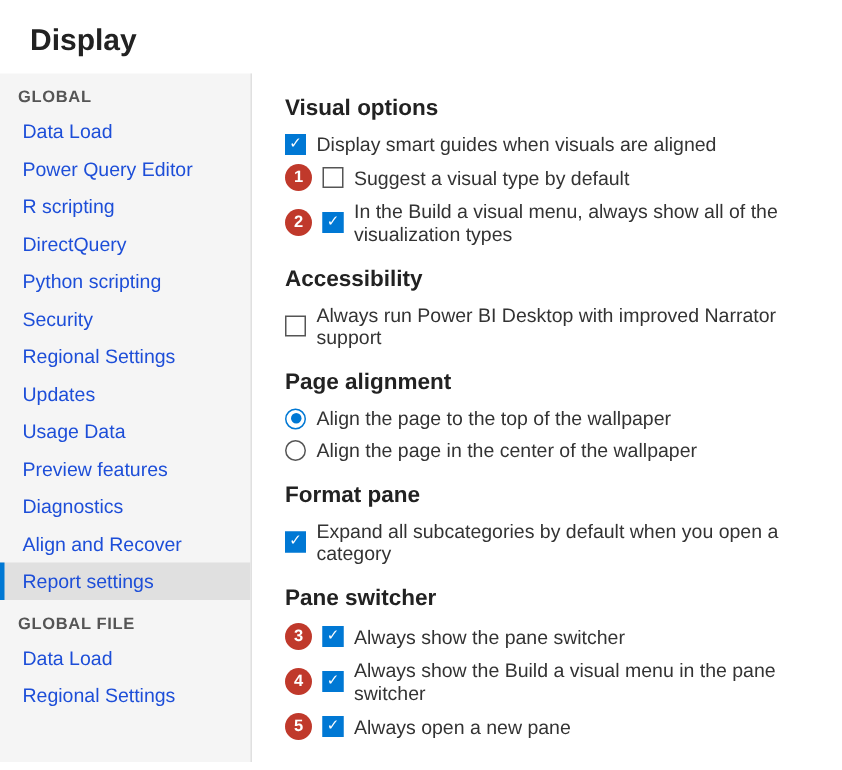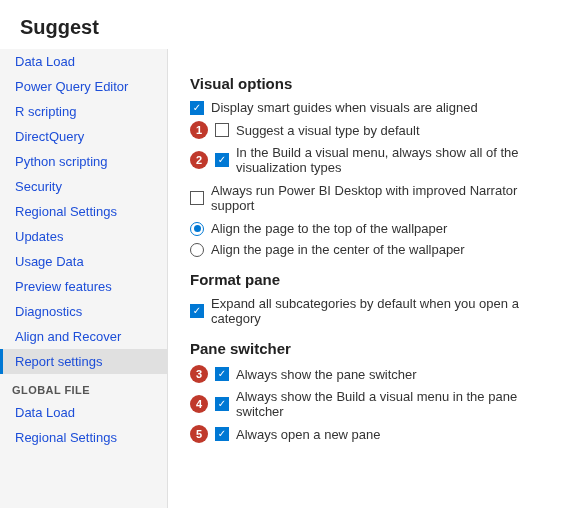--- a/index.html
+++ b/index.html
@@ -54,21 +54,21 @@
       padding: 14px 22px 14px 22px;
     }
     .section-heading {
       font-size: 15px;
       font-weight: 600;
       color: #222;
       margin-bottom: 8px;
       margin-top: 14px;
     }
     .section-heading:first-child {
-      margin-top: 12px;
+      margin-top: 0;
     }
     .option-row {
       display: flex;
       align-items: center;
       margin-bottom: 6px;
       gap: 7px;
       font-size: 13px;
       color: #333;
       position: relative;
     }
@@ -130,24 +130,25 @@
       font-size: 13px;
       color: #333;
     }
     .section-divider {
       margin: 6px 0 8px 0;
     }
   </style>
 </head>
 <body>
 
-<div class="page-title">Suggest</div>
+<div class="page-title">Display</div>
 
 <div class="container">
   <div class="sidebar">
+    <div class="sidebar-section-label">GLOBAL</div>
     <div id="global-items">
         <div class="sidebar-item">Data Load</div>
         <div class="sidebar-item">Power Query Editor</div>
         <div class="sidebar-item">R scripting</div>
         <div class="sidebar-item">DirectQuery</div>
         <div class="sidebar-item">Python scripting</div>
         <div class="sidebar-item">Security</div>
         <div class="sidebar-item">Regional Settings</div>
         <div class="sidebar-item">Updates</div>
         <div class="sidebar-item">Usage Data</div>
@@ -174,25 +175,27 @@
           <span class="badge">1</span>
           <span class="checkbox-box"></span>
           <span class="option-label">Suggest a visual type by default</span>
         </div>
         <div class="option-row">
           <span class="badge">2</span>
           <span class="checkbox-box checked"></span>
           <span class="option-label">In the Build a visual menu, always show all of the visualization types</span>
         </div>
         <div class="section-divider"></div>
+        <div class="section-heading">Accessibility</div>
         <div class="option-row">
           <span class="checkbox-box"></span>
           <span class="option-label">Always run Power BI Desktop with improved Narrator support</span>
         </div>
         <div class="section-divider"></div>
+        <div class="section-heading">Page alignment</div>
         <div class="option-row">
           <span class="radio-circle checked"></span>
           <span class="option-label">Align the page to the top of the wallpaper</span>
         </div>
         <div class="option-row">
           <span class="radio-circle"></span>
           <span class="option-label">Align the page in the center of the wallpaper</span>
         </div>
         <div class="section-divider"></div>
         <div class="section-heading">Format pane</div>

